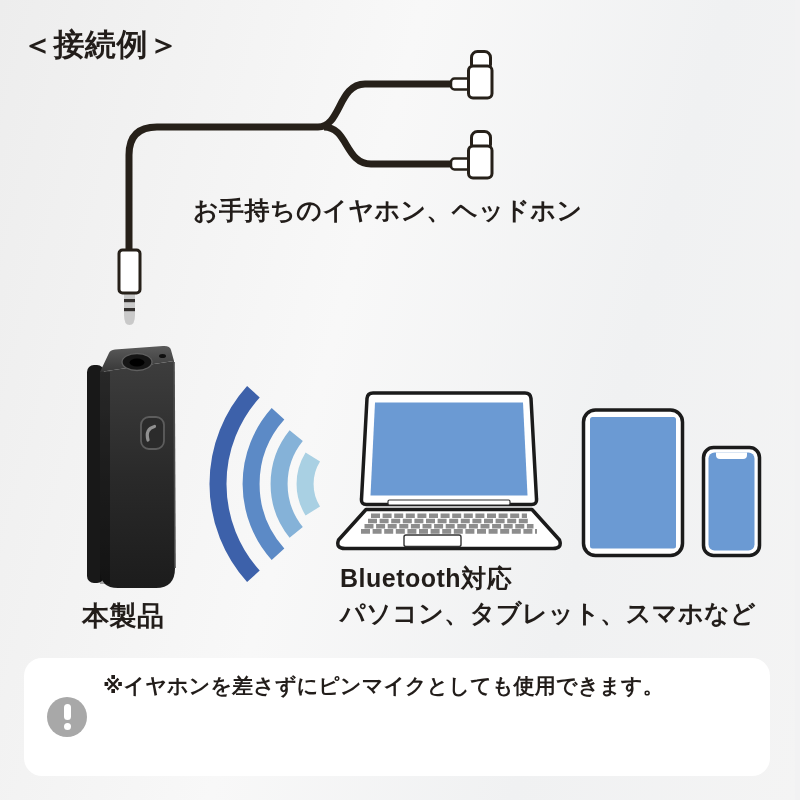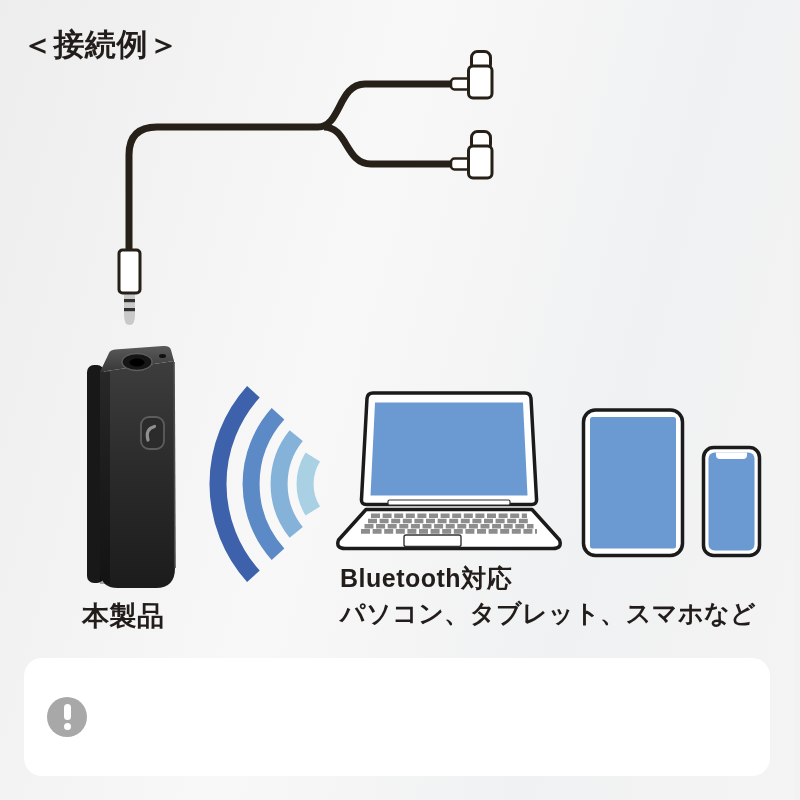--- a/index.html
+++ b/index.html
@@ -115,29 +115,31 @@
 
     <g>
       <rect x="703.5" y="447.5" width="56" height="108" rx="10" fill="#ffffff" stroke="#1b1b1b" stroke-width="3.5"></rect>
       <rect x="708.5" y="452.5" width="46" height="98" rx="6" fill="#6b9ad3"></rect>
       <path d="M716 452.5 h31 v2.5 q0 4 -4 4 h-23 q-4 0 -4 -4 z" fill="#ffffff"></path>
     </g>
   </svg>
 
   <div class="abs jp page-title">＜接続例＞</div>
 
+  <div class="abs jp earphones-caption">お手持ちのイヤホン、ヘッドホン</div>
 
   <div class="abs jp bt-caption">
     <span>Bluetooth対応</span>
     <span>パソコン、タブレット、スマホなど</span>
   </div>
 
   <div class="abs jp product-label">本製品</div>
 
   <div class="abs notes-panel"></div>
   <div class="abs note-icon">
     <span class="bar"></span>
     <span class="dot"></span>
   </div>
   <div class="abs jp note-lines">
+    <span class="note-line">※イヤホンを差さずにピンマイクとしても使用できます。</span>
   </div>
 
 </div>
 
 </body></html>

